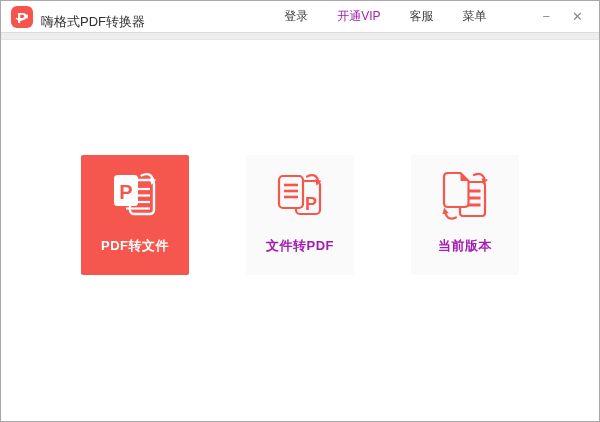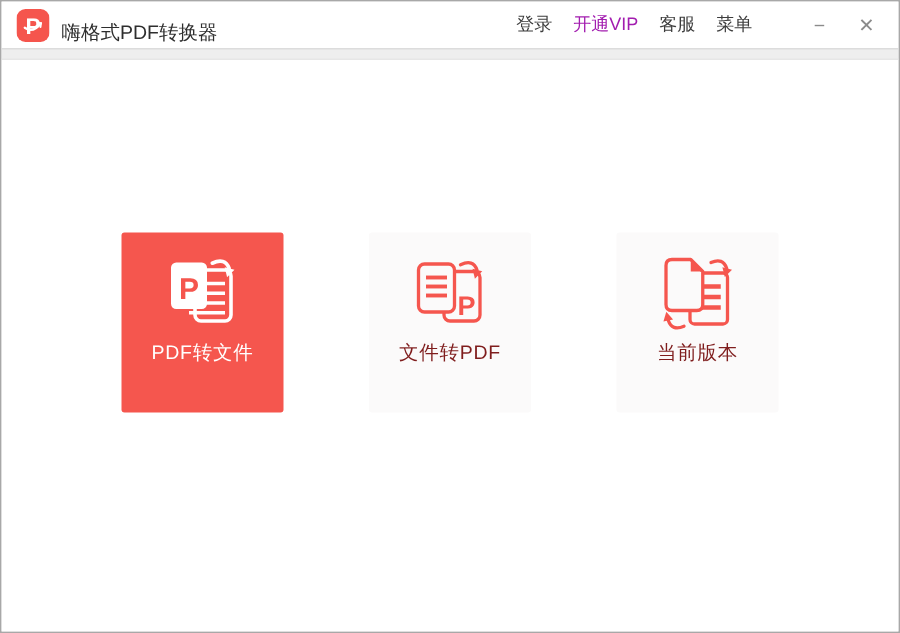--- a/index.html
+++ b/index.html
@@ -3,38 +3,38 @@
 <meta charset="utf-8">
 <style>
   html,body{margin:0;padding:0;background:#ffffff;}
   body{width:600px;height:422px;font-family:"Liberation Sans","DejaVu Sans",sans-serif;}
   .window{width:600px;height:422px;box-sizing:border-box;border:1px solid #a8a8a8;background:#fff;
           display:flex;flex-direction:column;overflow:hidden;}
   
   .titlebar{flex:0 0 31px;display:flex;align-items:center;padding:0 13px 0 10px;background:#fff;}
   .logo{width:22px;height:22px;flex:0 0 22px;}
   .app-title{font-size:13px;color:#2e2e2e;margin-left:8px;white-space:nowrap;margin-top:11px;}
-  .tb-right{margin-left:auto;display:flex;align-items:flex-start;gap:14px;font-size:12px;color:#3d3d3d;}
+  .tb-right{margin-left:auto;display:flex;align-items:flex-start;gap:29px;font-size:12px;color:#3d3d3d;}
   .menu-item{cursor:pointer;white-space:nowrap;}
   .menu-item.vip{color:#a21caf;}
   .win-controls{display:flex;align-items:center;gap:16px;margin-left:24px;color:#8b8b8b;}
   .win-btn{font-size:13px;cursor:pointer;line-height:1;padding:2px 3px;}
   
   .strip{flex:0 0 8px;background:#eeeeee;border-top:1px solid #dcdcdc;border-bottom:1px solid #e6e6e6;box-sizing:border-box;}
   
   .main{flex:1 1 auto;background:#ffffff;display:flex;justify-content:center;align-items:flex-start;
         padding-top:115px;gap:57px;}
   .card{width:108px;height:120px;box-sizing:border-box;border-radius:2px;cursor:pointer;
         display:flex;flex-direction:column;align-items:center;padding-top:11px;}
   .card.selected{background:#f5564e;}
   .card.light{background:#fbfafa;}
   .card-icon{width:60px;height:60px;flex:0 0 60px;}
-  .card-label{font-size:13px;font-weight:normal;letter-spacing:.5px;white-space:nowrap;}
+  .card-label{margin-top:11px;font-size:13px;font-weight:bold;letter-spacing:.5px;white-space:nowrap;}
   .card.selected .card-label{color:#ffffff;}
-  .card.light .card-label{color:#7f1d1d;}
+  .card.light .card-label{color:#a21caf;}
   
   .footer{flex:0 0 28px;background:#fcfcfc;border-top:1px solid #e4e4e4;box-sizing:border-box;
           display:flex;align-items:center;padding-left:15px;font-size:12px;color:#7d7d7d;}
   .footer span{white-space:nowrap;}
   svg text{font-family:"Liberation Sans","DejaVu Sans",sans-serif;}
 </style>
 </head>
 <body>
 
 <div class="window">

